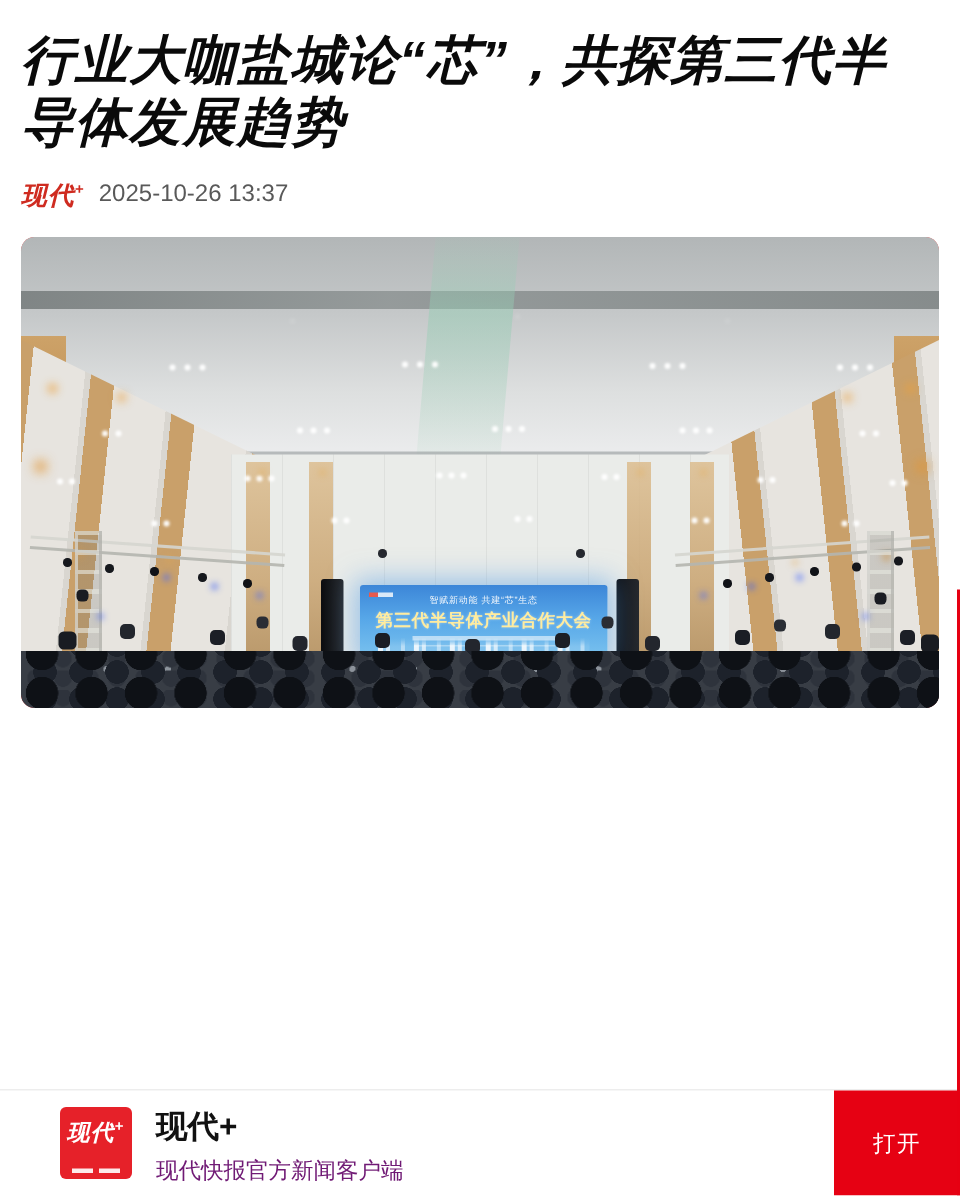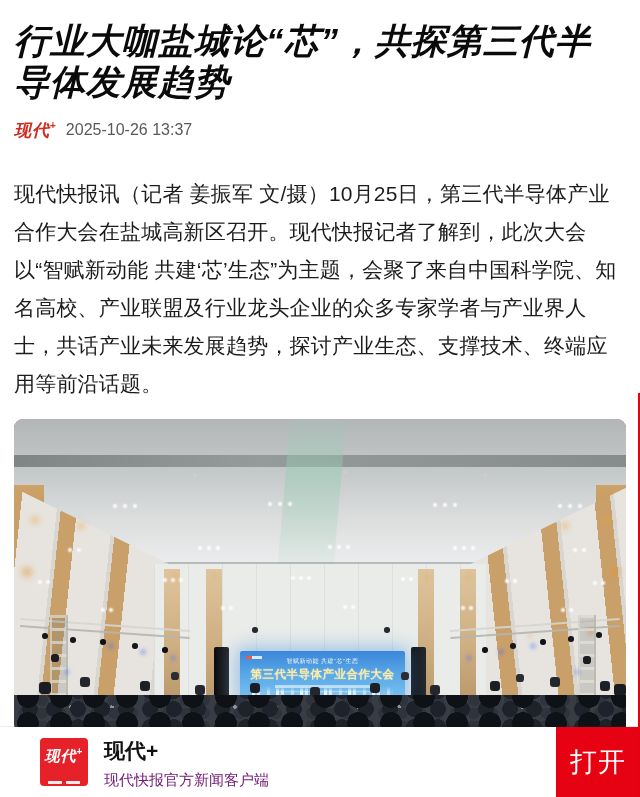--- a/index.html
+++ b/index.html
@@ -137,35 +137,34 @@
     background:#e62129; text-align:center; }
   .f-logo-text { margin-top:8px; color:#fff; font-weight:700; font-style:italic;
     font-size:15px; letter-spacing:1px; }
   .f-logo-slogan { margin-top:4px; }
   .f-logo-slogan i { display:inline-block; width:14px; height:3px; margin:0 2px;
     background:rgba(255,255,255,.9); }
   .f-meta { position:absolute; left:104px; top:10px; }
   .f-name { font-size:21px; font-weight:700; color:#111; }
   .f-tagline { margin-top:6px; font-size:15px; color:#701a75; }
   .open-btn { position:absolute; right:0; top:0; width:84px; height:70px; border:none;
-    background:#e60113; color:#fff; font-size:27px; letter-spacing:1px; cursor:pointer;
+    background:#e60113; color:#fff; font-size:15px; letter-spacing:1px; cursor:pointer;
     font-family:inherit; }
   .edge-line { position:absolute; right:0; top:393px; width:2px; height:404px; background:#e60012; }
 </style>
 </head>
 <body>
 
 <div class="page">
   <div class="content">
     <h1 class="title">行业大咖盐城论“芯”，共探第三代半导体发展趋势</h1>
     <div class="byline">
       <span class="badge"><span>现代</span><sup>+</sup></span>
       <span class="timestamp">2025-10-26 13:37</span>
     </div>
-    <p class="body-text">现代快报讯（记者 姜振军 文/摄）10月25日，第三代半导体产业合作大会在盐城高新区召开。现代快报记者了解到，此次大会以“智赋新动能 共建‘芯’生态”为主题，会聚了来自中国科学院、知名高校、产业联盟及行业龙头企业的众多专家学者与产业界人士，共话产业未来发展趋势，探讨产业生态、支撑技术、终端应用等前沿话题。</p>
 
     <div class="photo">
       <div class="ceiling"></div>
       <div class="ceil-strip"></div>
       <div class="beam"></div>
       <div class="ceil-line"></div>
       <div class="l-corner"></div>
       <div class="r-corner"></div>
       <div class="l-wall"></div>
       <div class="r-wall"></div>

